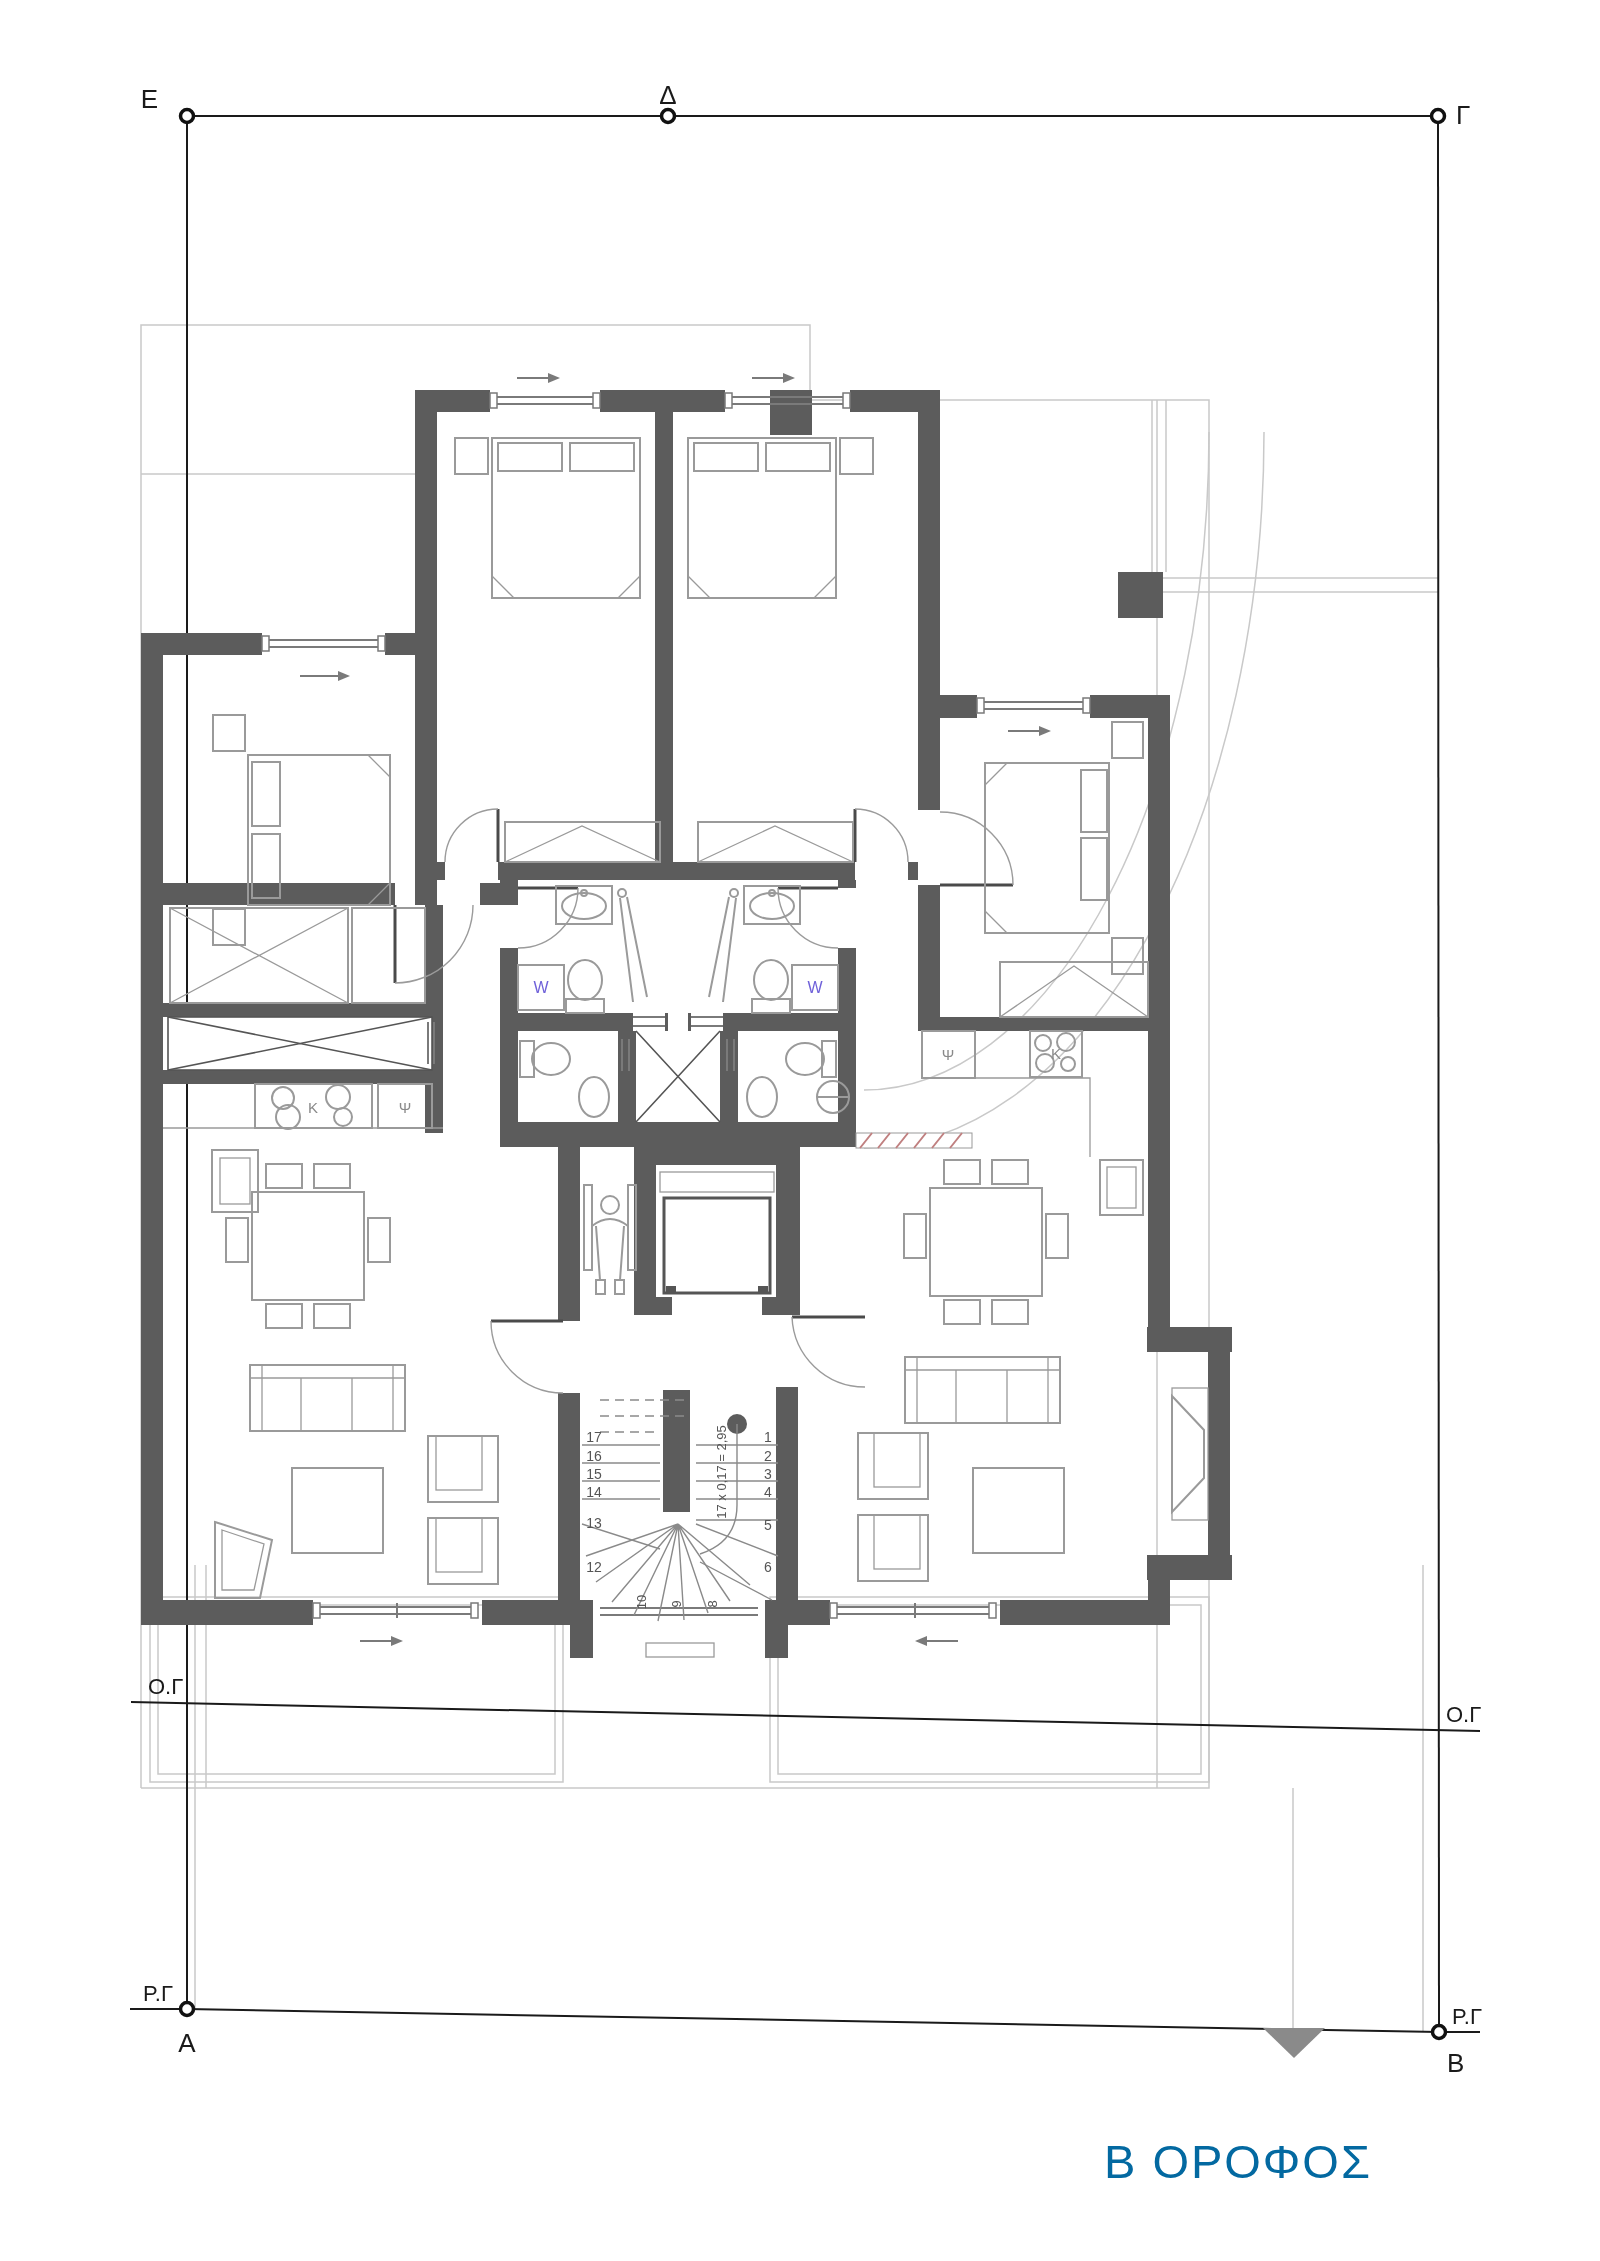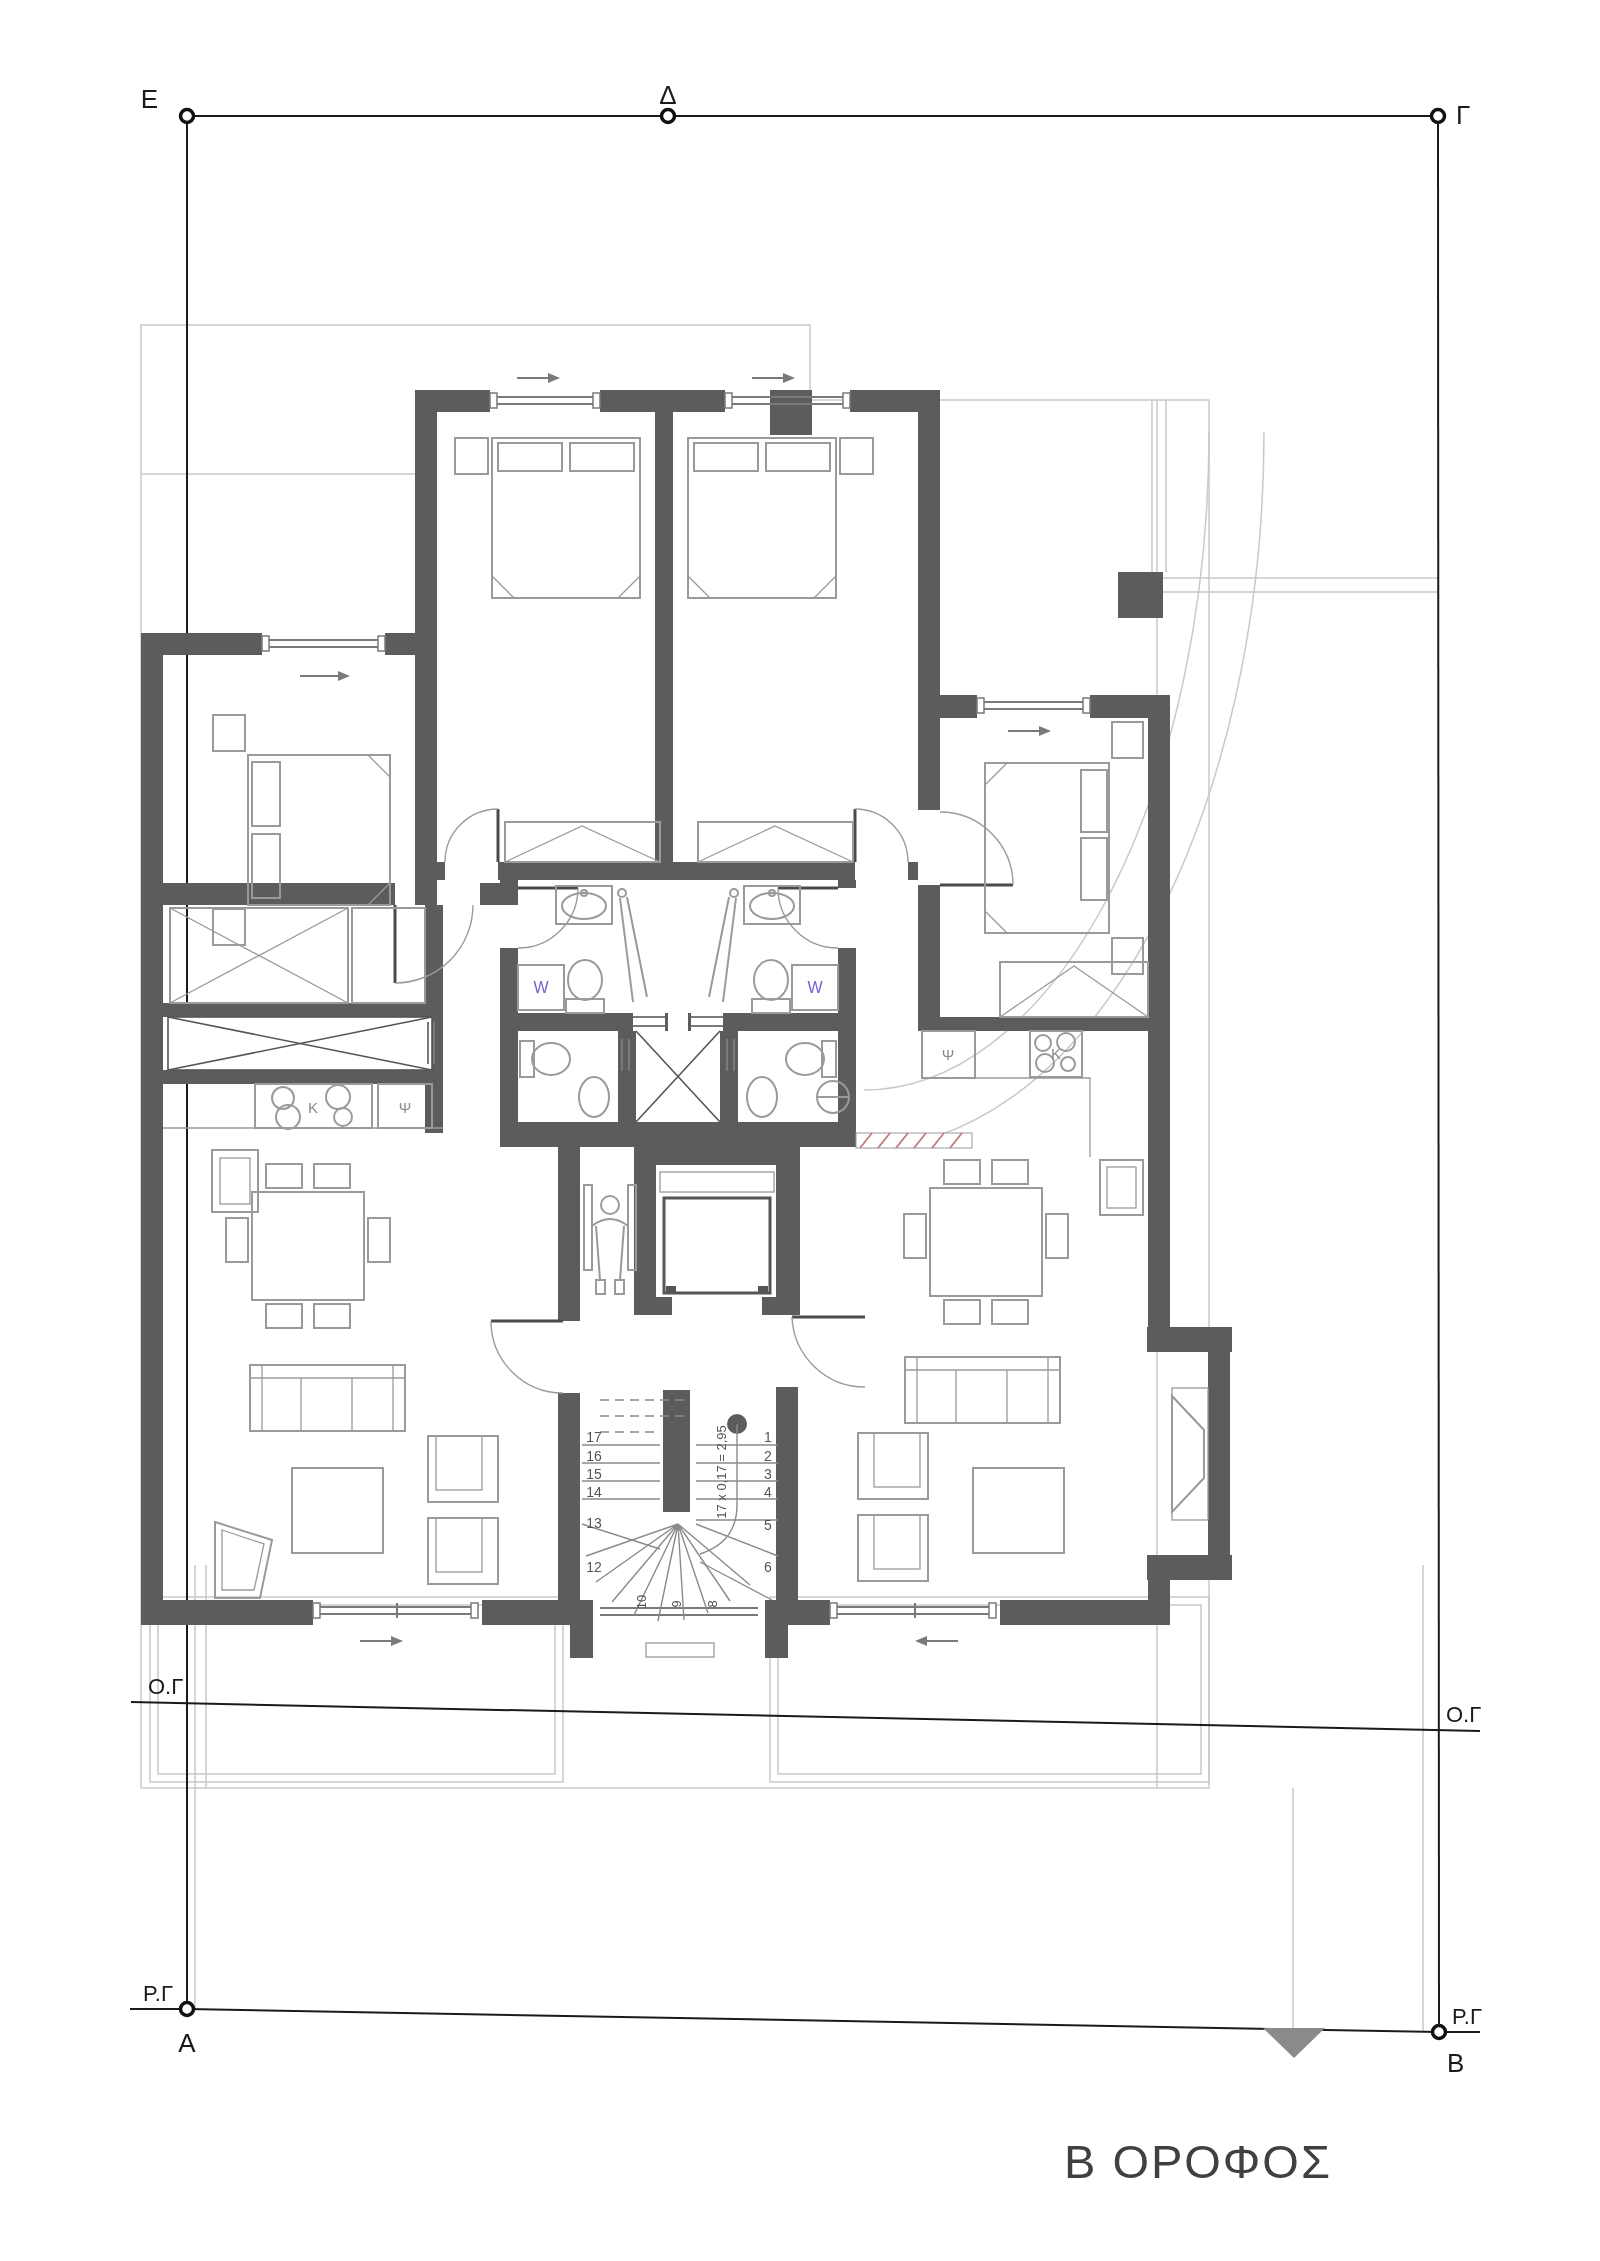--- a/index.html
+++ b/index.html
@@ -20,21 +20,21 @@
   .st{stroke:#8a8a8a;stroke-width:1.4;fill:none;}
   .dash{stroke-dasharray:9 6;}
   .xln{stroke:#555;stroke-width:1.6;fill:none;}
   .hx{stroke:var(--accent_hatch,#c08080);stroke-width:2;fill:none;}
   .lbl{font-size:26px;fill:#1a1a1a;}
   .lin{font-size:22px;fill:#1a1a1a;}
   .num{font-size:14px;fill:#555;}
   .rot{font-size:13px;fill:#555;}
   .app{font-size:15px;fill:#8a8a8a;}
   .wlbl{font-size:16px;fill:var(--washer_label,#6f61d9);}
-  .title{position:absolute;left:1064px;top:2134px;width:420px;font-size:47px;color:#404040;letter-spacing:2px;}
+  .title{position:absolute;left:1104px;top:2134px;width:420px;font-size:47px;color:#0369a1;letter-spacing:2px;}
 </style>
 </head>
 <body>
 
 <svg width="1600" height="2261" viewBox="0 0 1600 2261">
 
   <g>
     <path class="gd" d="M141,1788 L141,325 L810,325 L810,400 L1209,400 L1209,1788 L141,1788"></path>
     <line class="gd" x1="1157" y1="400" x2="1157" y2="1788"></line>
     <line class="gd" x1="141" y1="474" x2="415" y2="474"></line>

